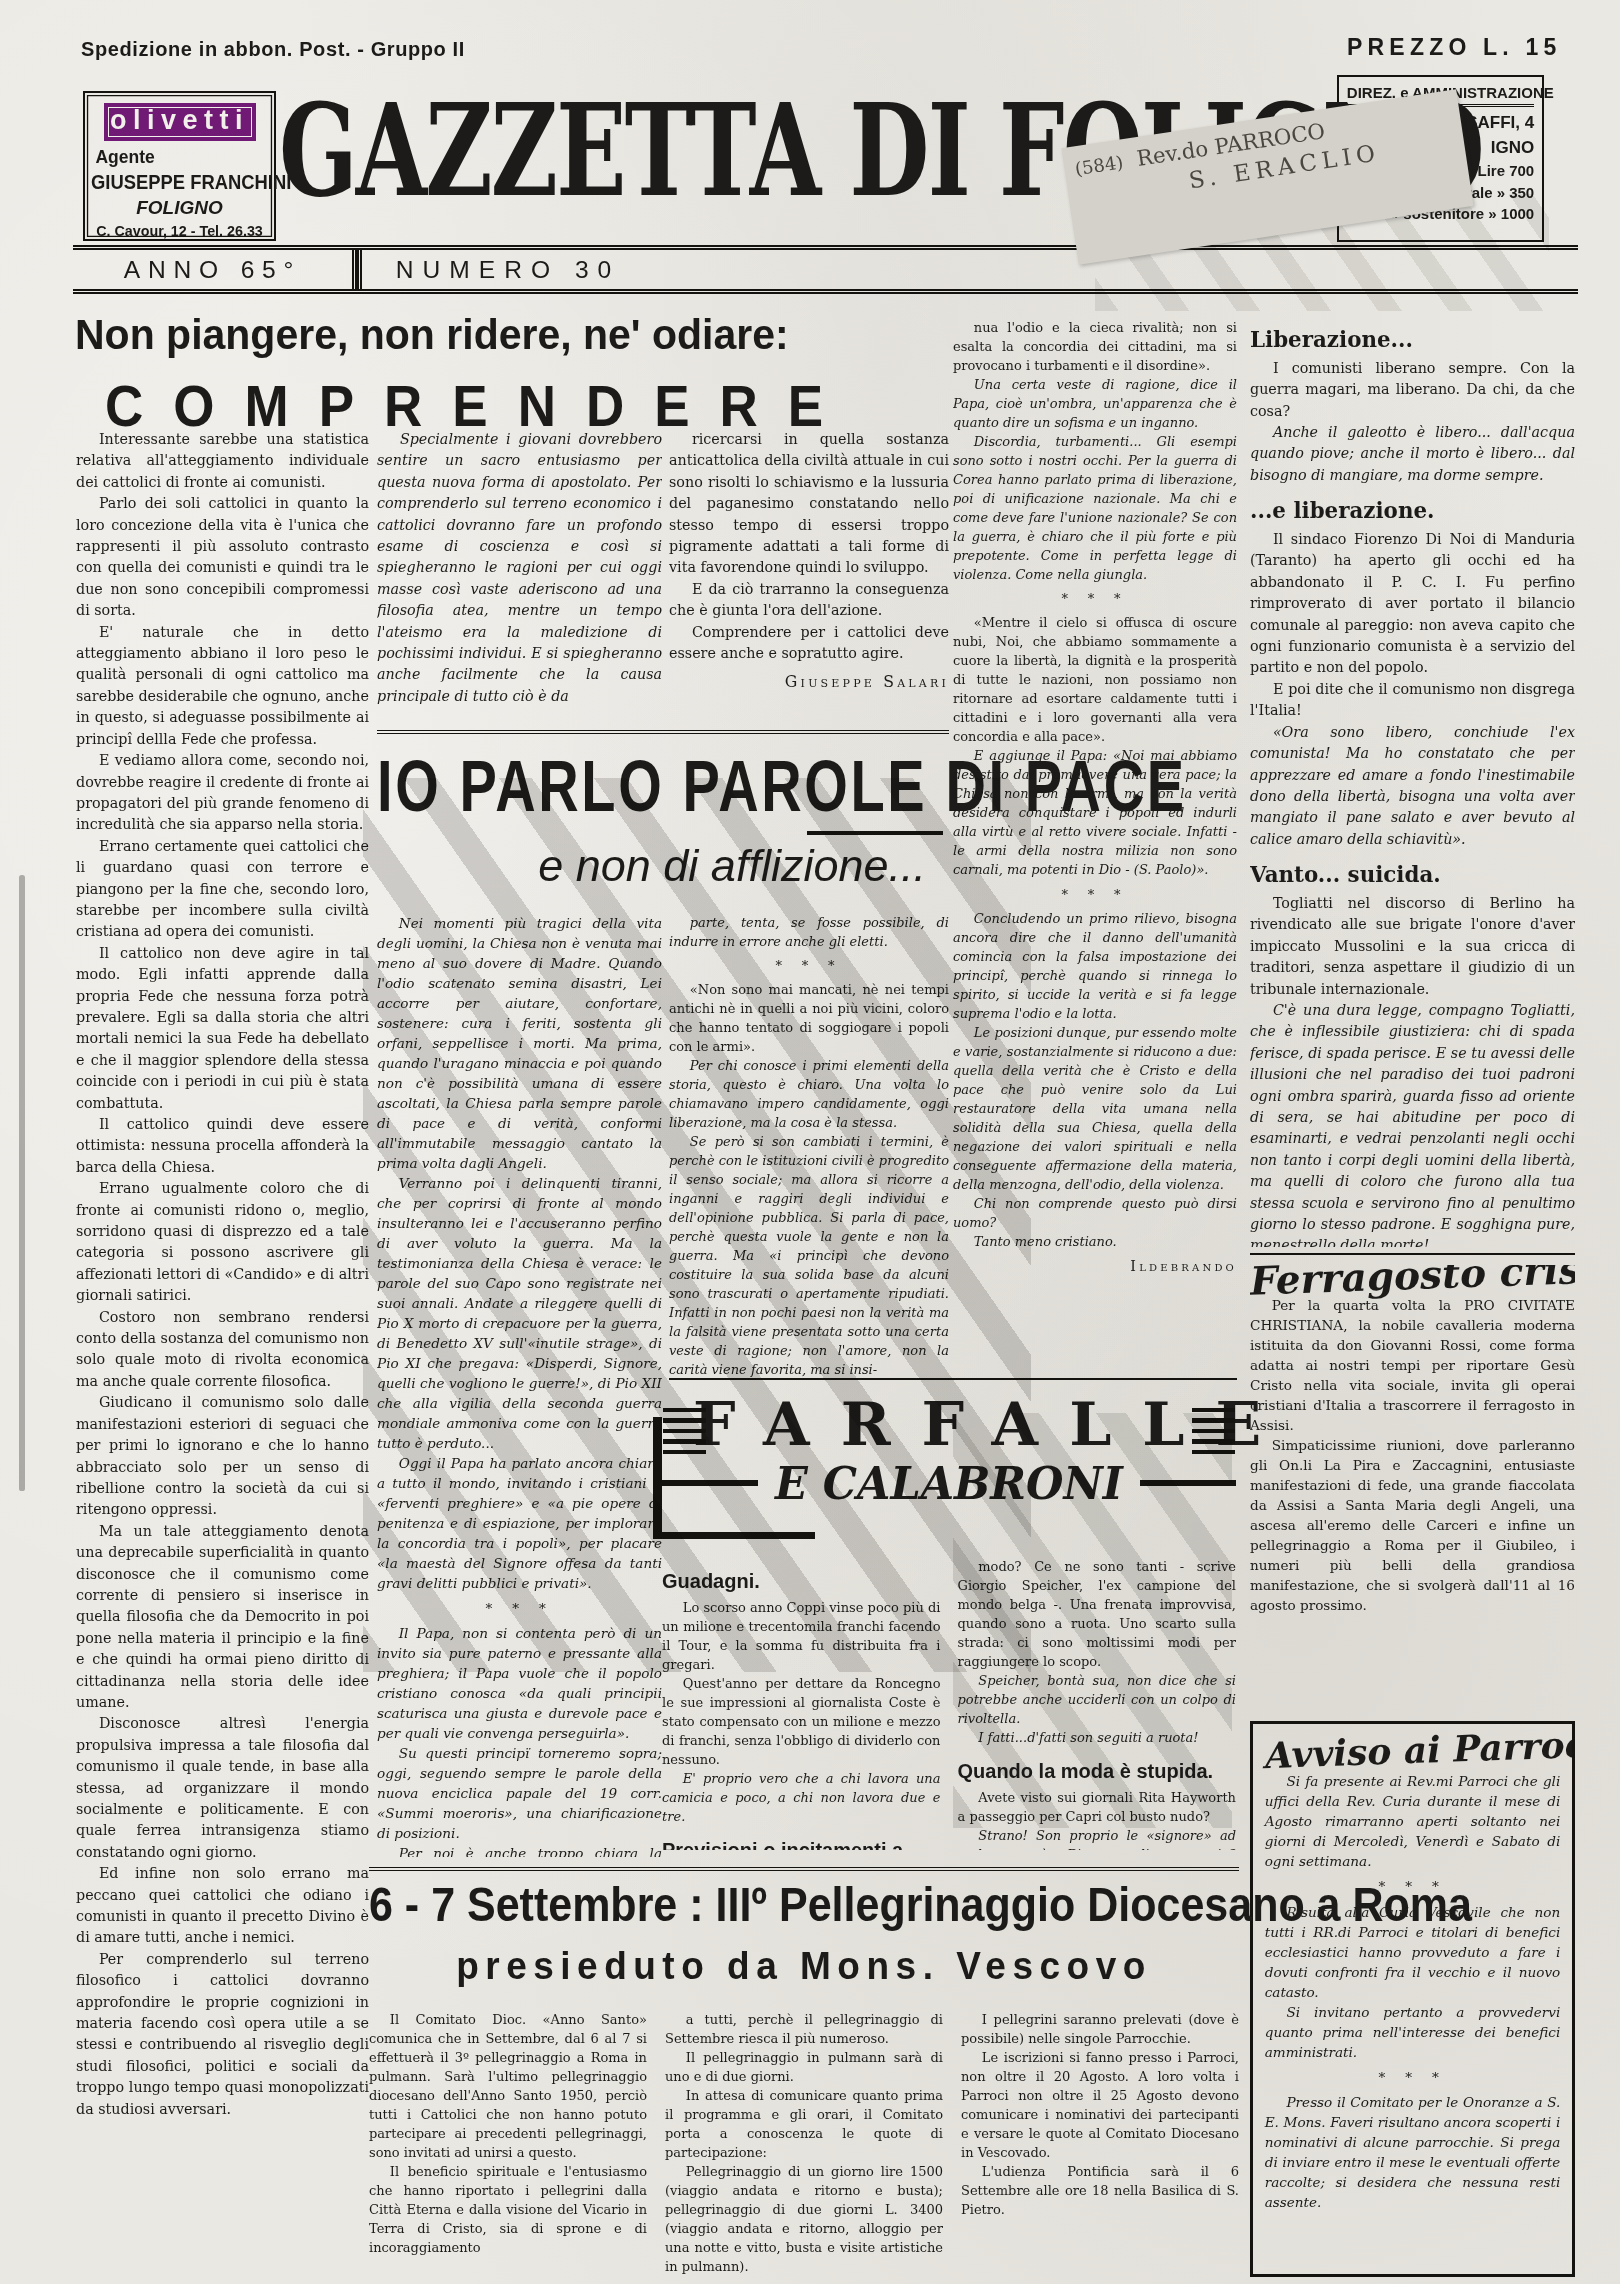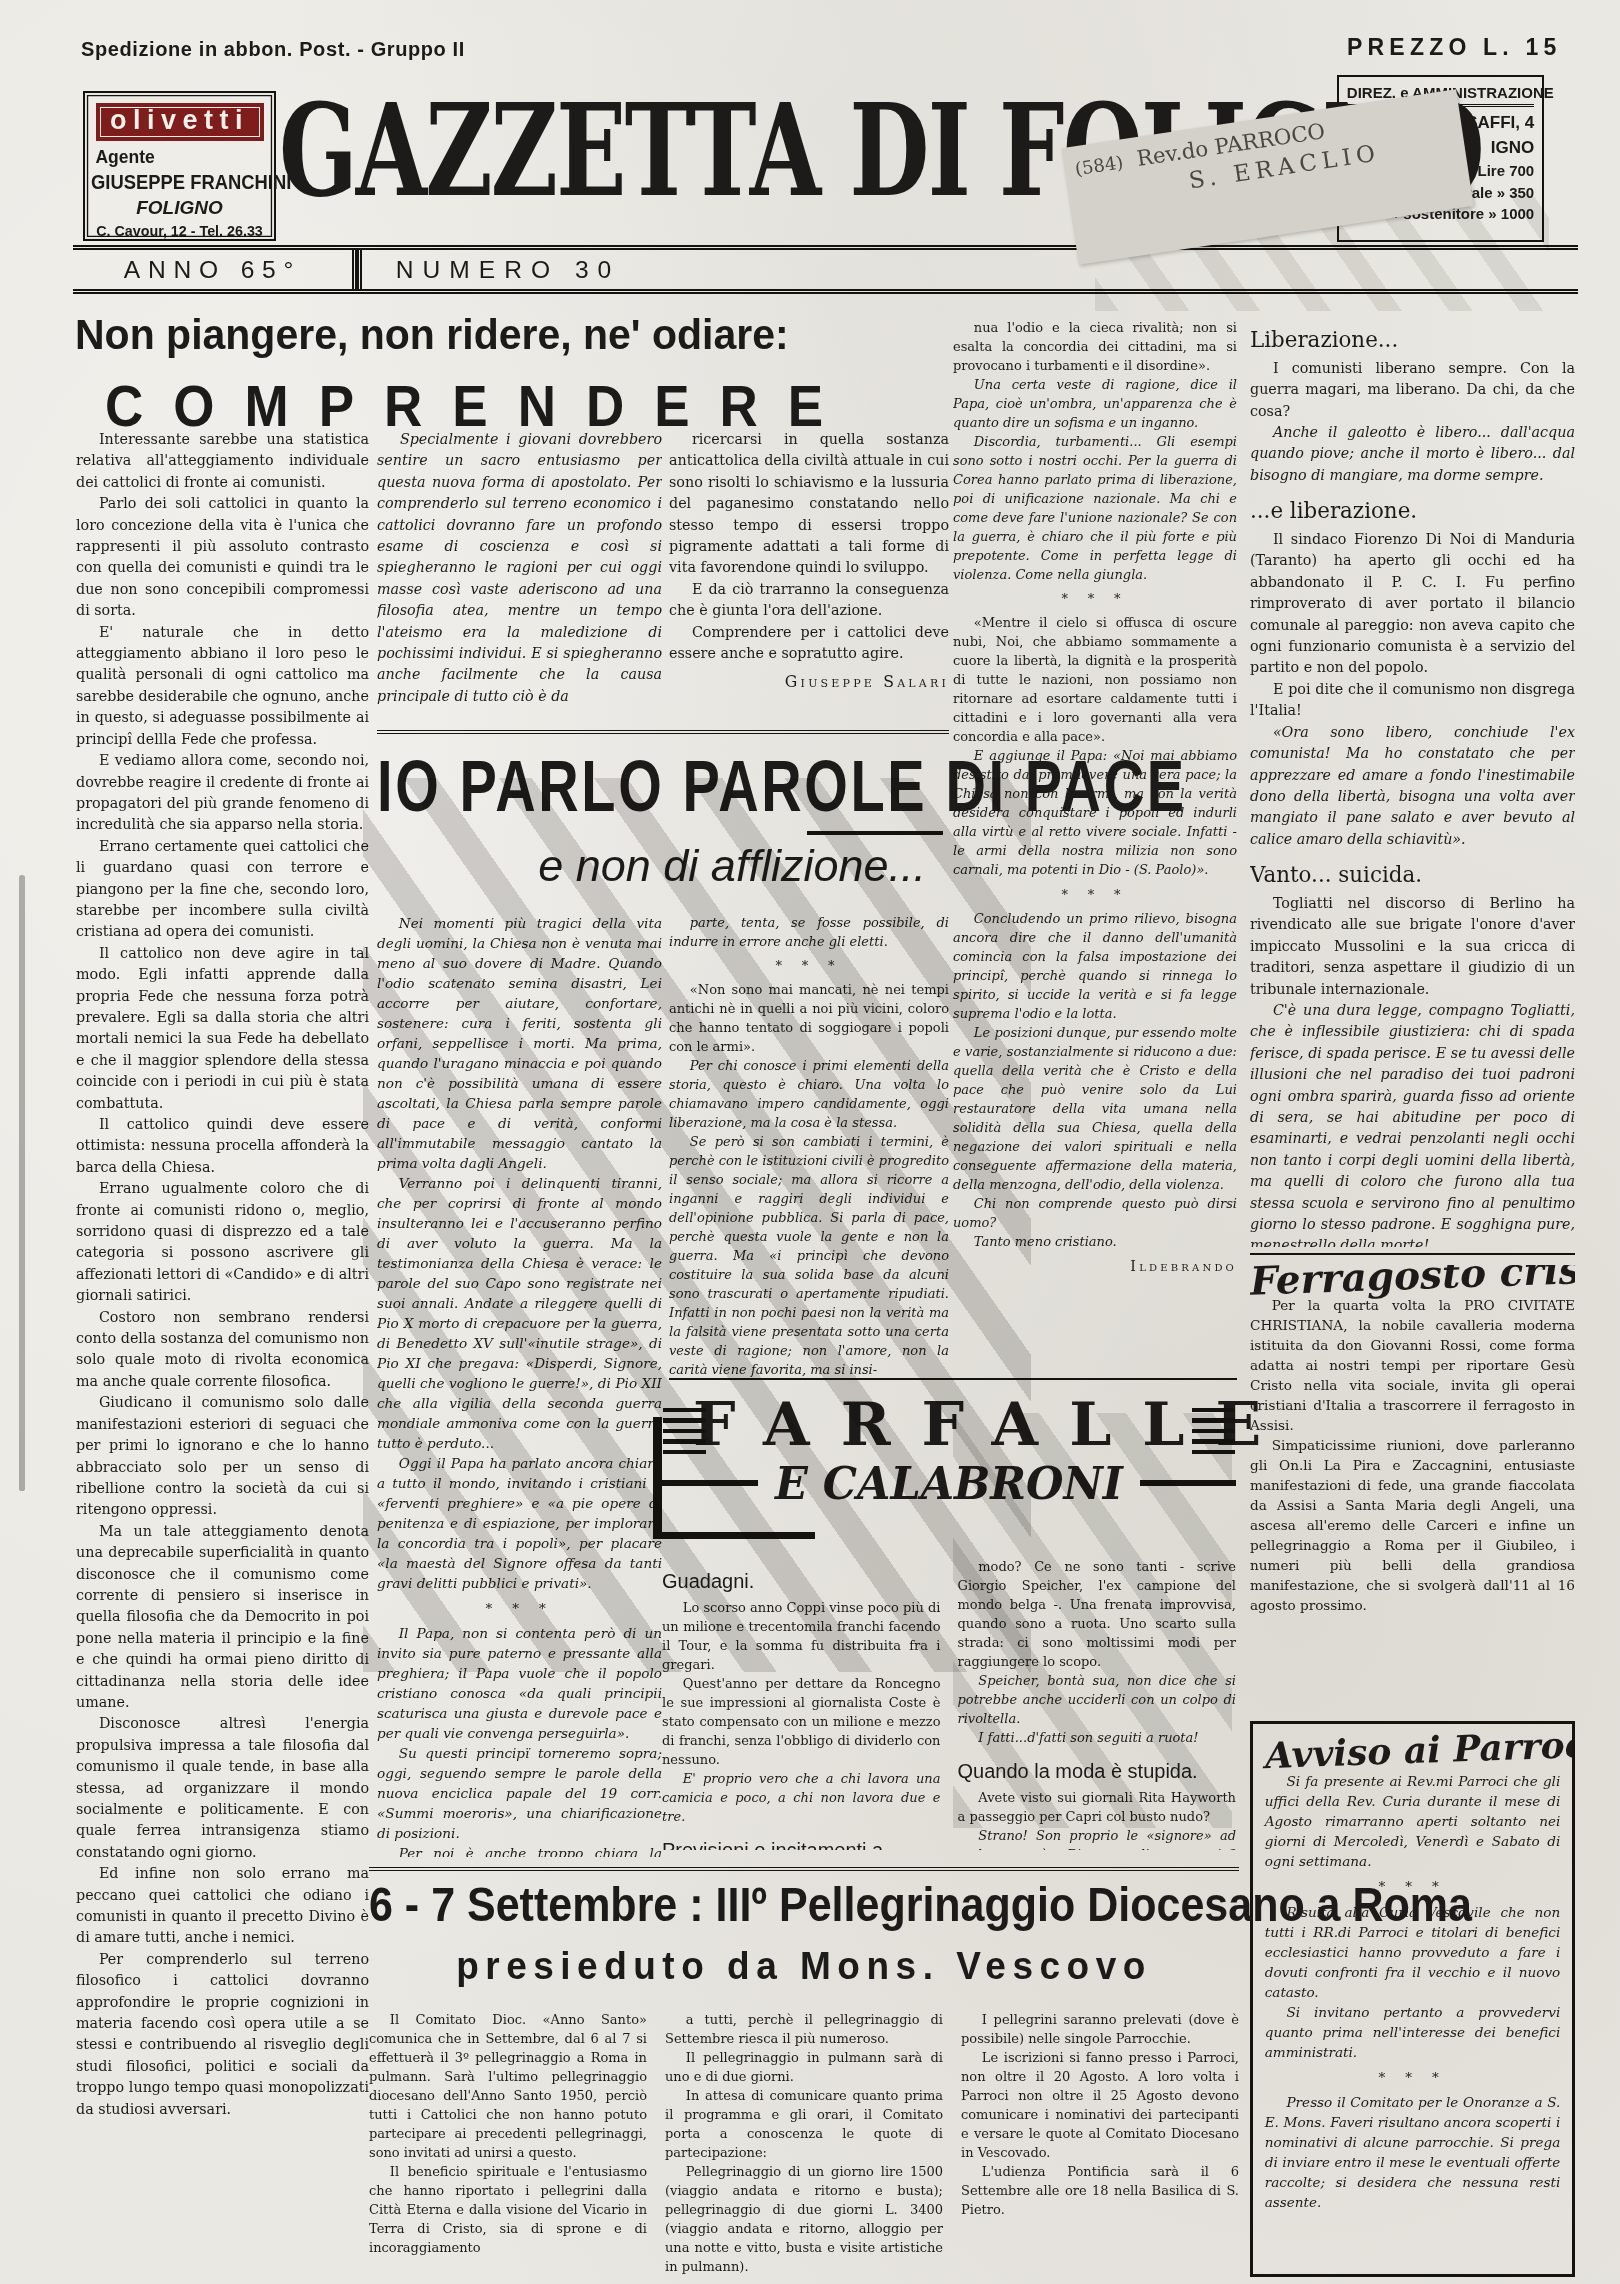--- a/index.html
+++ b/index.html
@@ -11,21 +11,21 @@
                    radial-gradient(ellipse at 55% 15%,rgba(120,115,105,.10),transparent 50%);
         pointer-events:none;}
   .abs{position:absolute;}
   .sans{font-family:"Liberation Sans",sans-serif;}
 
   
   #shipping{left:81px;top:38px;font-weight:bold;font-size:20px;letter-spacing:0.6px;}
   #price{left:1347px;top:34px;font-weight:bold;font-size:23px;letter-spacing:5.2px;}
   #olivetti-box{left:83px;top:91px;width:189px;height:146px;border:2.6px solid #14130f;
         box-shadow:0 0 0 1.9px #eae8e2 inset,0 0 0 3.2px #14130f inset;text-align:center;}
-  #olivetti-brand{margin:10.4px auto 5.2px;width:168px;height:38px;background:#7f1d1d;color:#f2f0ea;
+  #olivetti-brand{margin:10.4px auto 5.2px;width:152px;height:38px;background:#701a75;color:#f2f0ea;
         font-weight:bold;font-size:27px;letter-spacing:6.5px;line-height:35px;
         outline:1.9px solid #f2f0ea;outline-offset:-5.8px;}
   #olivetti-agent{font-size:17.5px;font-weight:bold;text-align:left;padding-left:10.4px;margin-top:1.3px;}
   #olivetti-name{font-size:20px;font-weight:bold;transform:scaleX(.92);transform-origin:left;white-space:nowrap;padding-left:6.5px;margin-top:3.9px;}
   #olivetti-city{font-size:19px;font-weight:bold;font-style:italic;margin-top:2.6px;}
   #olivetti-addr{font-size:14.3px;font-weight:bold;margin-top:3.9px;}
   #masthead{left:279px;top:83px;width:1095px;font-weight:bold;font-size:128px;line-height:1.05;
         white-space:nowrap;transform:scaleX(.72);transform-origin:left top;letter-spacing:-2.6px;z-index:2;}
   #stamp{left:1068px;top:118px;width:382px;height:109px;background:#d3d1c9;z-index:6;
         transform:rotate(-8.5deg);box-shadow:1.3px 1.9px 3.9px rgba(40,40,40,.25);color:#4a4740;padding:9px 6.5px 0 10.4px;}
@@ -47,21 +47,21 @@
   #band .sep{align-self:stretch;border-left:5.8px double #14130f;}
 
   
   .tcol{overflow:hidden;font-size:14.3px;line-height:21.4px;}
   .fs21{font-size:13.6px;line-height:20px;}
   .fs20{font-size:13px;line-height:19px;}
   .para{margin:0;text-indent:1.6em;text-align:justify;}
   .s-i{font-style:italic;}
   .s-c{text-align:center;text-indent:0;letter-spacing:7.8px;margin:5.2px 0;}
   .s-sig{text-align:right;text-indent:0;font-variant:small-caps;letter-spacing:3.2px;margin-top:6.5px;font-size:1.1em;}
-  .s-h{text-indent:0;text-align:left;font-weight:normal;margin:13px 0 5.2px;line-height:1.15;font-size:21.4px;}
+  .s-h{text-indent:0;text-align:left;font-weight:bold;margin:13px 0 5.2px;line-height:1.15;font-size:21.4px;}
   .serifhead .s-h{font-family:"DejaVu Serif",serif;}
   .sanshead .s-h{font-family:"Liberation Sans",sans-serif;font-size:20px;}
   .hr-double{border-top:4.5px double #14130f;}
   .hr-solid{border-top:2.6px solid #14130f;}
 
   
   #headline1{left:75px;top:311px;width:875px;text-align:left;}
   #kicker{font-weight:bold;font-size:41px;transform:scaleY(1.05);white-space:nowrap;}
   #title1{font-weight:bold;font-size:53px;letter-spacing:30px;text-indent:30px;margin-top:17px;transform:scaleY(1.1);white-space:nowrap;}
   #col1{left:76px;top:429px;width:293px;height:1847px;}

